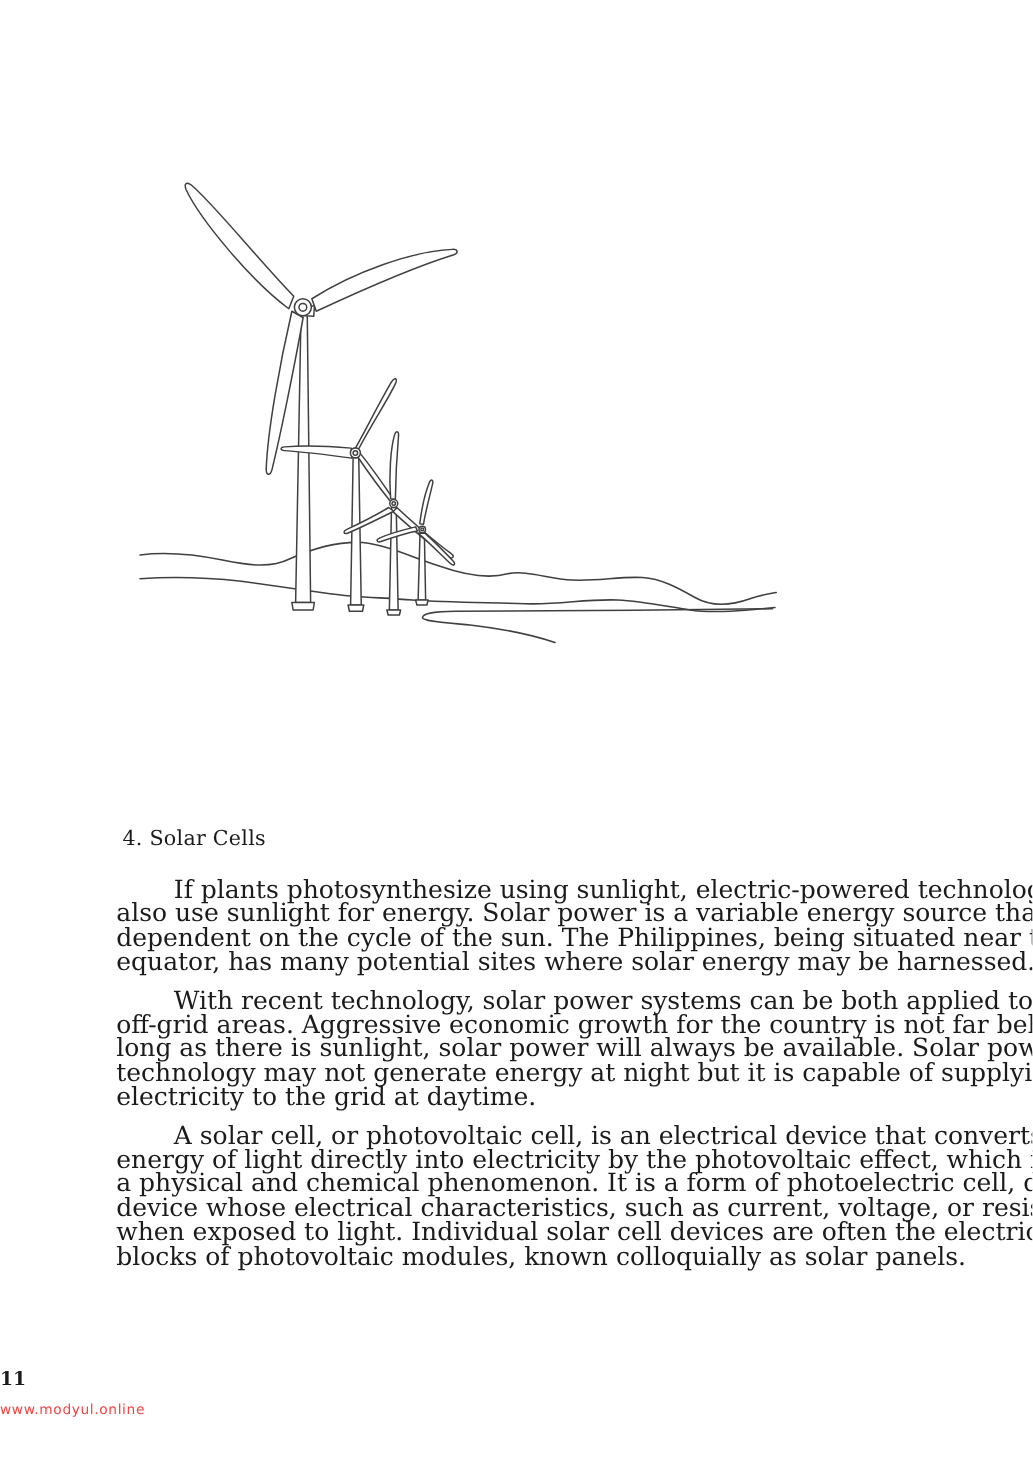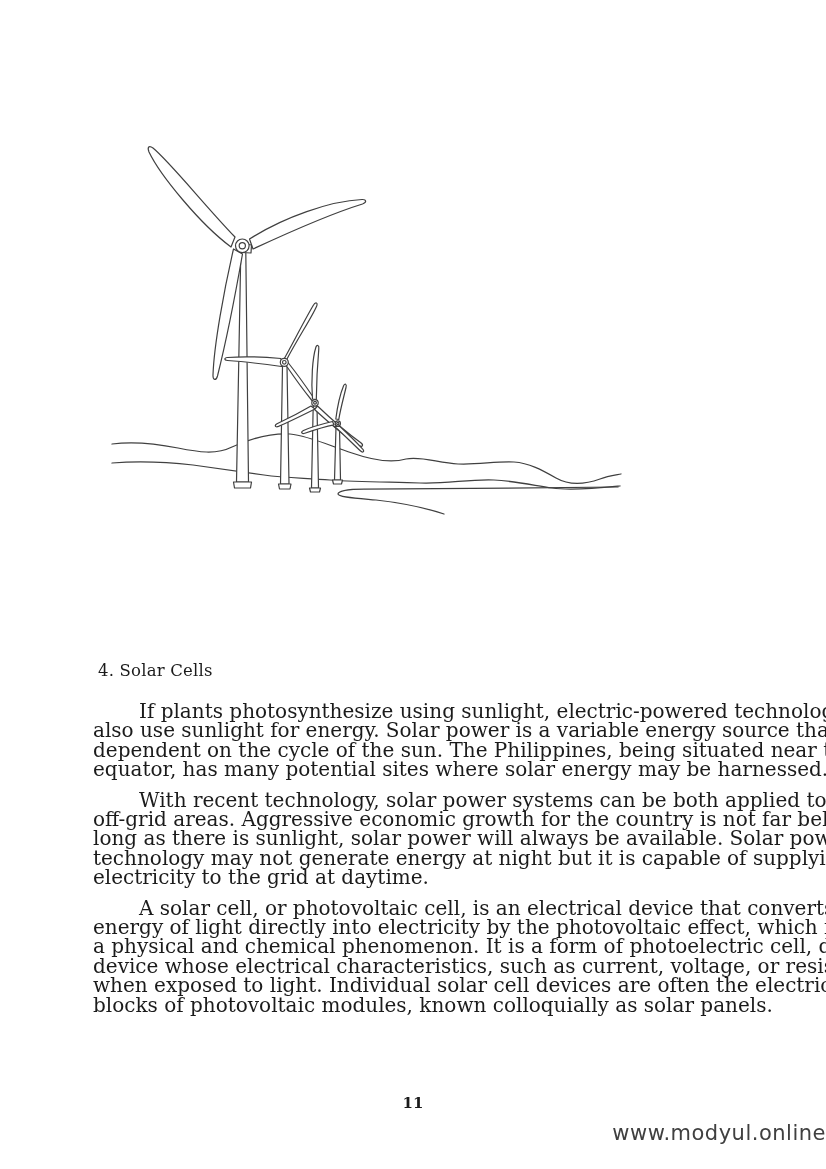--- a/index.html
+++ b/index.html
@@ -38,33 +38,33 @@
   }
   .body-text p {
     margin: 0 0 11px 0;
     white-space: pre;
     text-indent: 46px;
   }
   .page-number {
     position: absolute;
     left: 0; top: 1094px;
     width: 826px;
-    text-align: center;
+    text-align: left;
     font-size: 15px;
     font-weight: bold;
   }
   .watermark {
     position: absolute;
     left: 0; top: 1121px;
     width: 826px;
-    text-align: right;
+    text-align: left;
     font-family: "DejaVu Sans", "Liberation Sans", sans-serif;
-    font-size: 21px;
+    font-size: 11px;
     letter-spacing: 0.5px;
-    color: #404040;
+    color: #ef4444;
   }
 </style>
 </head>
 <body>
 
 <div class="page">
 
   <svg class="illustration" viewBox="0 0 826 1169" aria-label="Line drawing of four wind turbines on rolling hills">
 
     <g>

